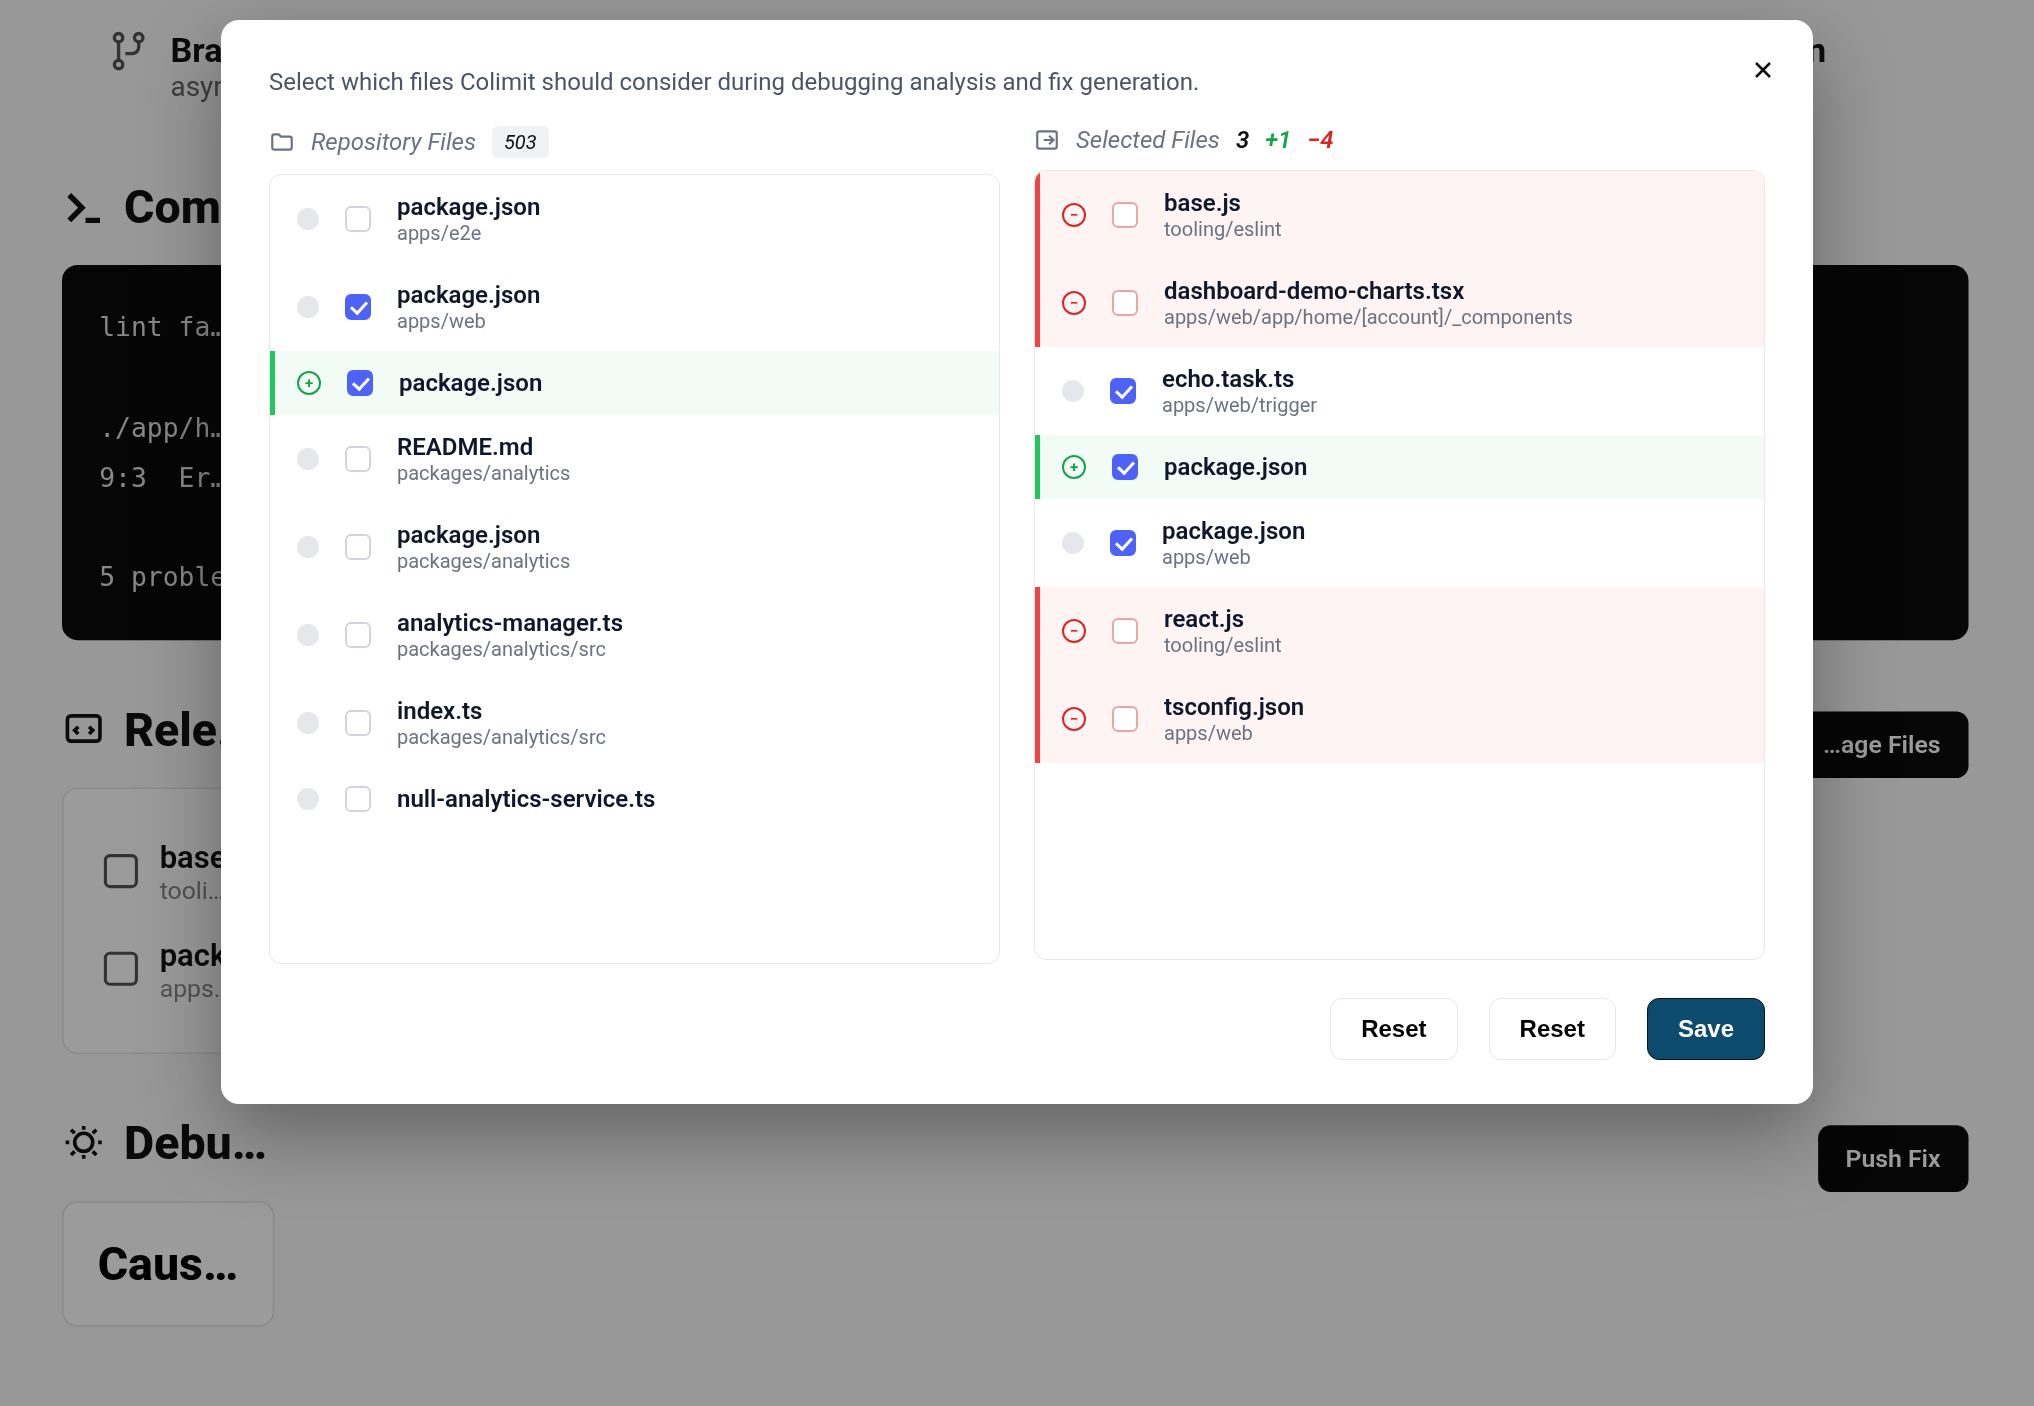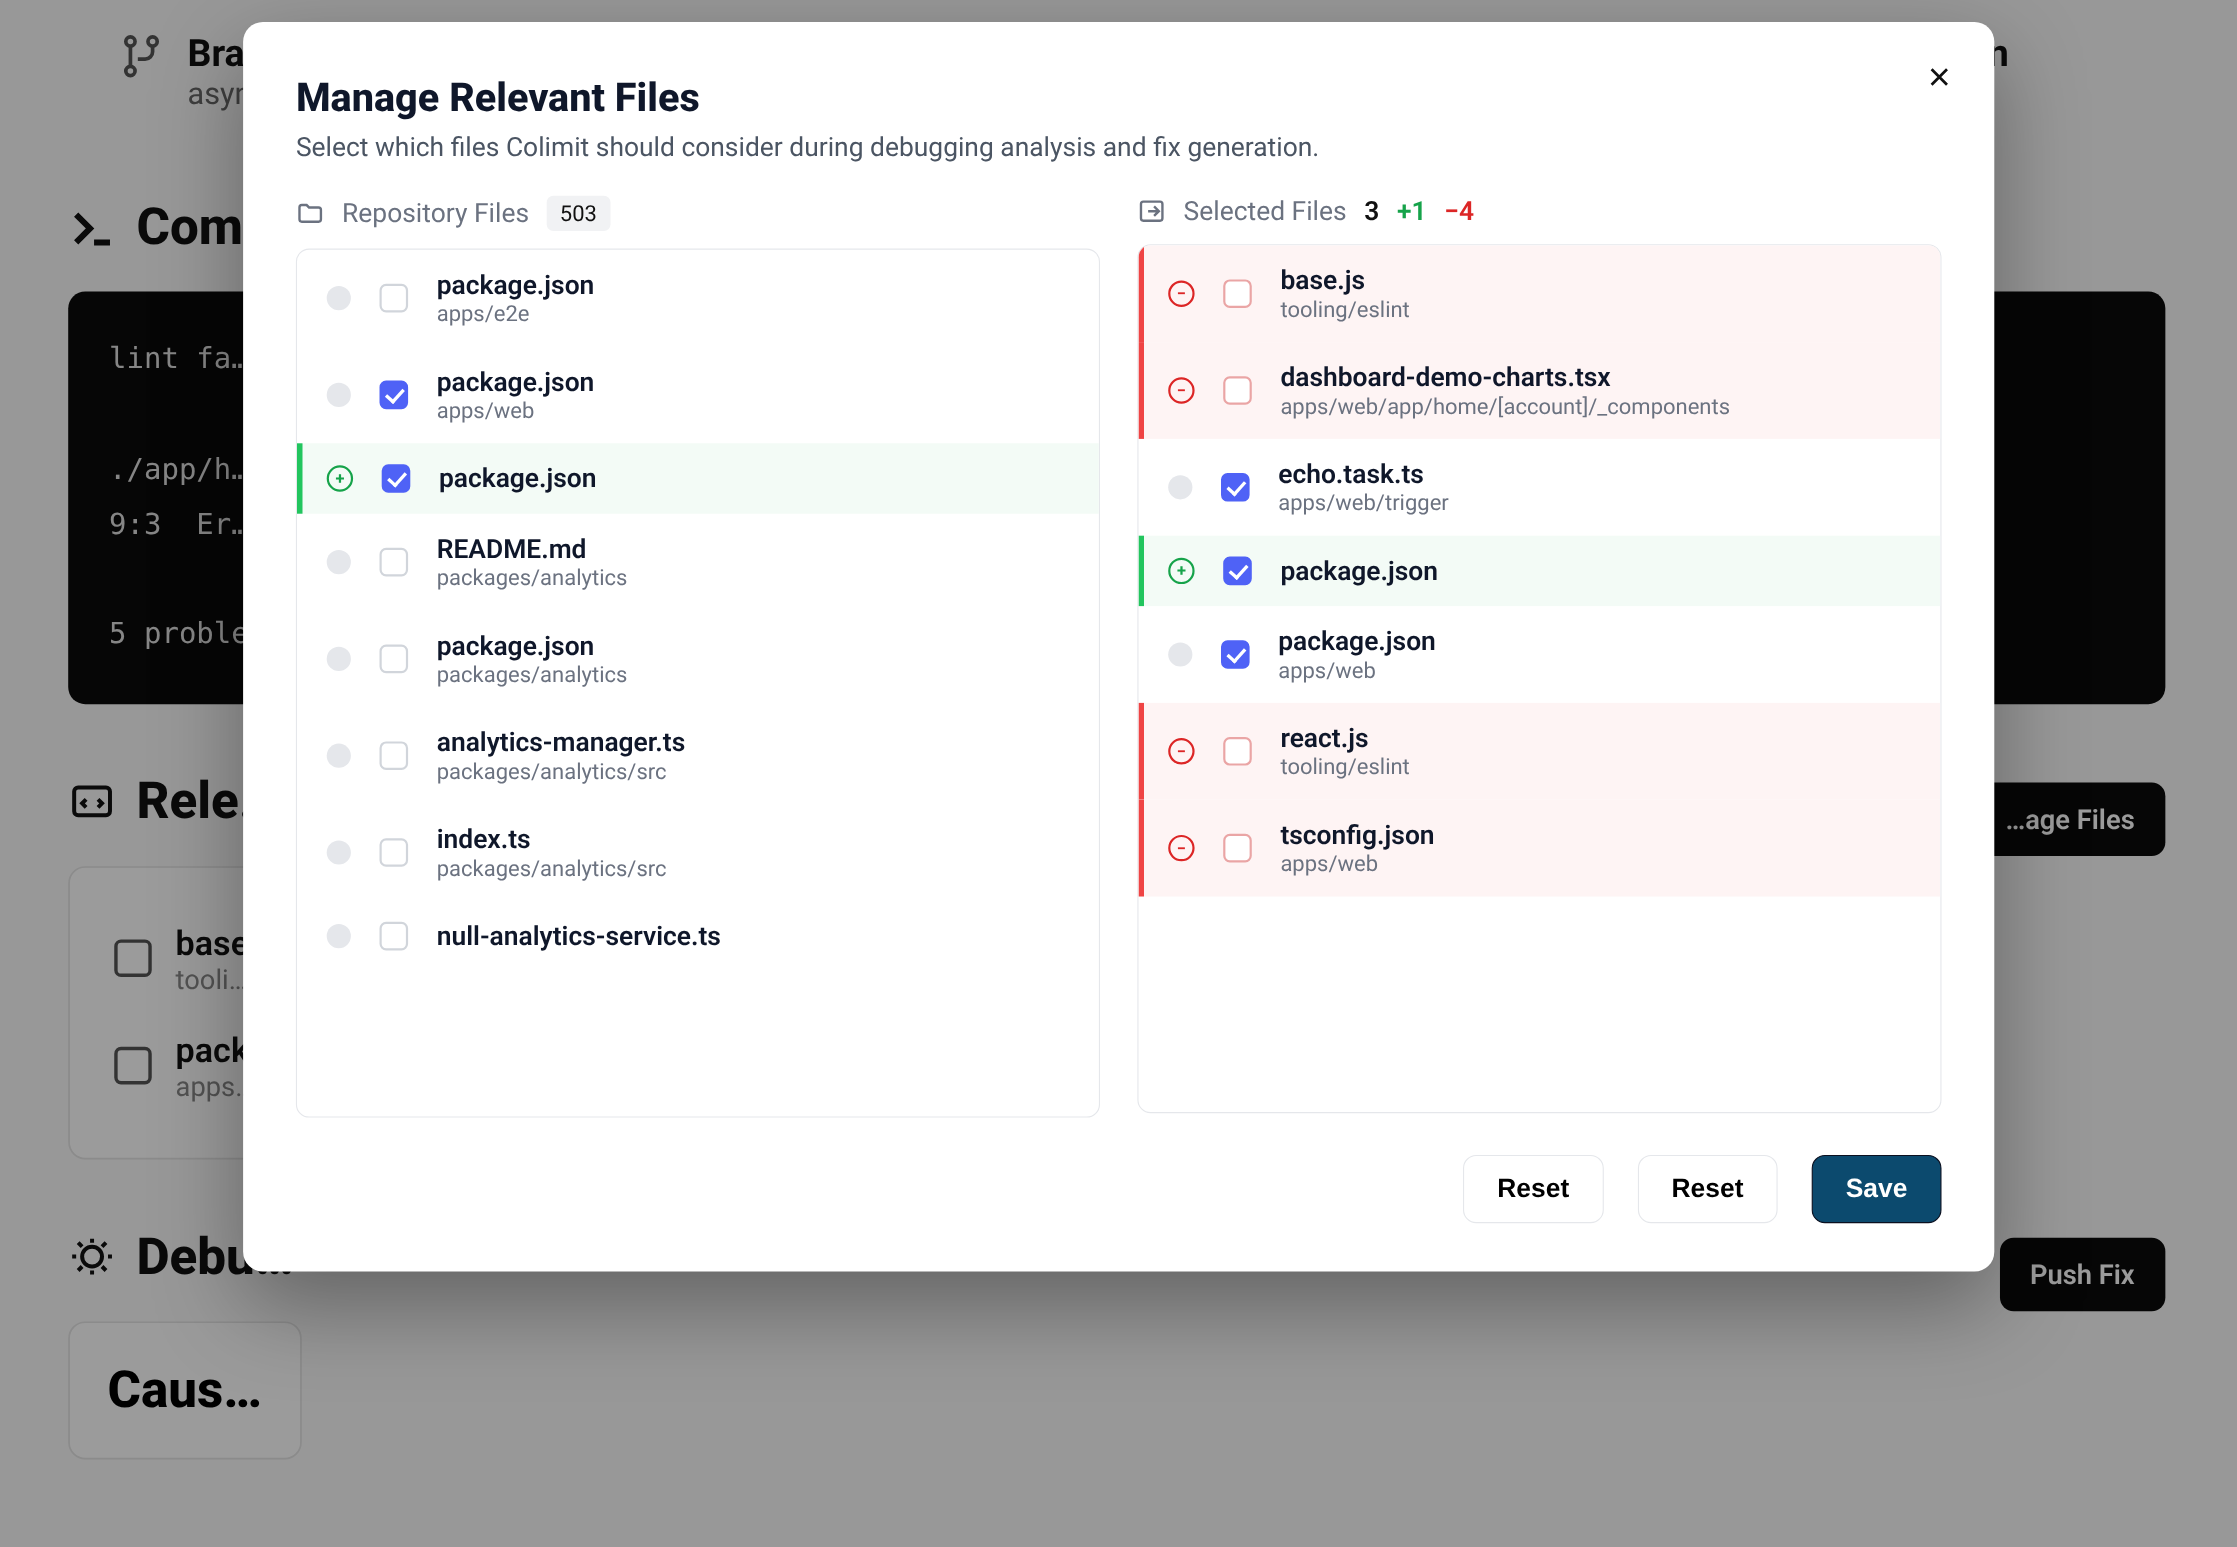--- a/index.html
+++ b/index.html
@@ -17,21 +17,21 @@
   .bg-btn{display:inline-block;background:#0b0b0b;color:#fff;padding:12px 18px;border-radius:8px;font-size:16px;font-weight:600;}
   .overlay{position:absolute;inset:0;background:rgba(0,0,0,.38);}
   .modal{position:absolute;top:20px;left:50%;transform:translateX(-50%);width:1592px;background:#fff;border-radius:18px;box-shadow:0 30px 80px rgba(0,0,0,.35);padding:48px 48px 44px 48px;color:#0f172a;}
   .modal-close{position:absolute;top:28px;right:28px;width:44px;height:44px;display:flex;align-items:center;justify-content:center;border-radius:8px;color:#111;cursor:pointer;}
   .modal-title{font-size:36px;font-weight:800;margin-bottom:10px;}
   .modal-sub{font-size:24px;color:#4b5563;margin-bottom:28px;}
   .search{display:flex;align-items:center;gap:18px;border:1px solid #e5e7eb;border-radius:12px;padding:18px 22px;}
   .search input{border:none;outline:none;font-size:24px;width:100%;color:#111;}
   .cols{display:flex;gap:34px;margin-top:30px;}
   .col{flex:1;display:flex;flex-direction:column;min-width:0;}
-  .col-h{display:flex;align-items:center;gap:16px;margin-bottom:16px;font-size:24px;color:#111;}
+  .col-h{display:flex;align-items:center;gap:16px;margin-bottom:16px;font-size:24px;color:#111;font-style:italic;}
   .col-h .muted{color:#6b7280;}
   .count-pill{background:#f1f2f4;font-size:20px;padding:4px 12px;border-radius:6px;color:#111;}
   .count-num{font-weight:600;}
   .delta-plus{color:#16a34a;font-weight:600;}
   .delta-minus{color:#dc2626;font-weight:600;}
   .list{border:1px solid #e5e7eb;border-radius:12px;height:790px;overflow:hidden;background:#fff;}
   .item{display:flex;align-items:center;gap:26px;padding:18px 22px 18px 22px;position:relative;border-left:5px solid transparent;}
   .item.added{border-left-color:#22c55e;background:#f3fbf6;}
   .item.removed{border-left-color:#ef4444;background:#fef4f4;}
   .status-dot{width:22px;height:22px;border-radius:50%;background:#e5e7eb;flex:none;}
@@ -145,21 +145,20 @@
 </div>
 
 <div class="overlay"></div>
 
 <div class="modal">
   <div class="modal-close">
     <svg width="24" height="24" viewBox="0 0 24 24" stroke="#111" stroke-width="2.5" fill="none">
         <path d="M5 5l14 14M19 5L5 19"></path>
       </svg>
   </div>
-  <div class="modal-title">Manage Relevant Files</div>
   <div class="modal-sub">Select which files Colimit should consider during debugging analysis and fix generation.</div>
 
 
   <div class="cols">
     <div class="col">
       <div class="col-h">
         <svg width="26" height="26" viewBox="0 0 24 24" fill="none" stroke="#6b7280" stroke-width="2">
             <path d="M3 7a2 2 0 0 1 2-2h4l2 2h8a2 2 0 0 1 2 2v8a2 2 0 0 1-2 2H5a2 2 0 0 1-2-2V7z"></path>
           </svg>
         <span class="muted">Repository Files</span>

